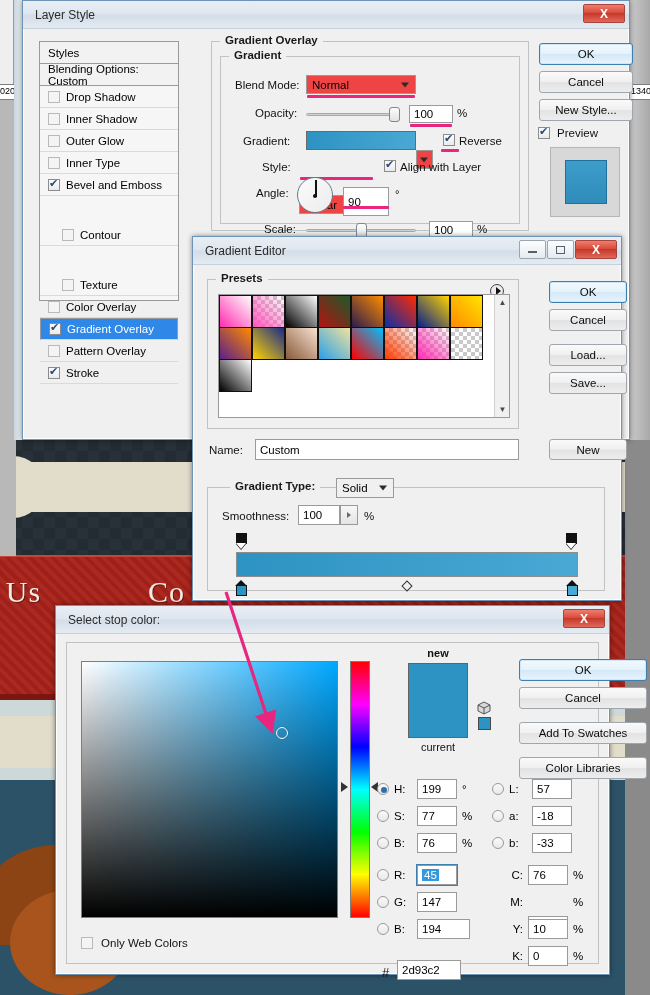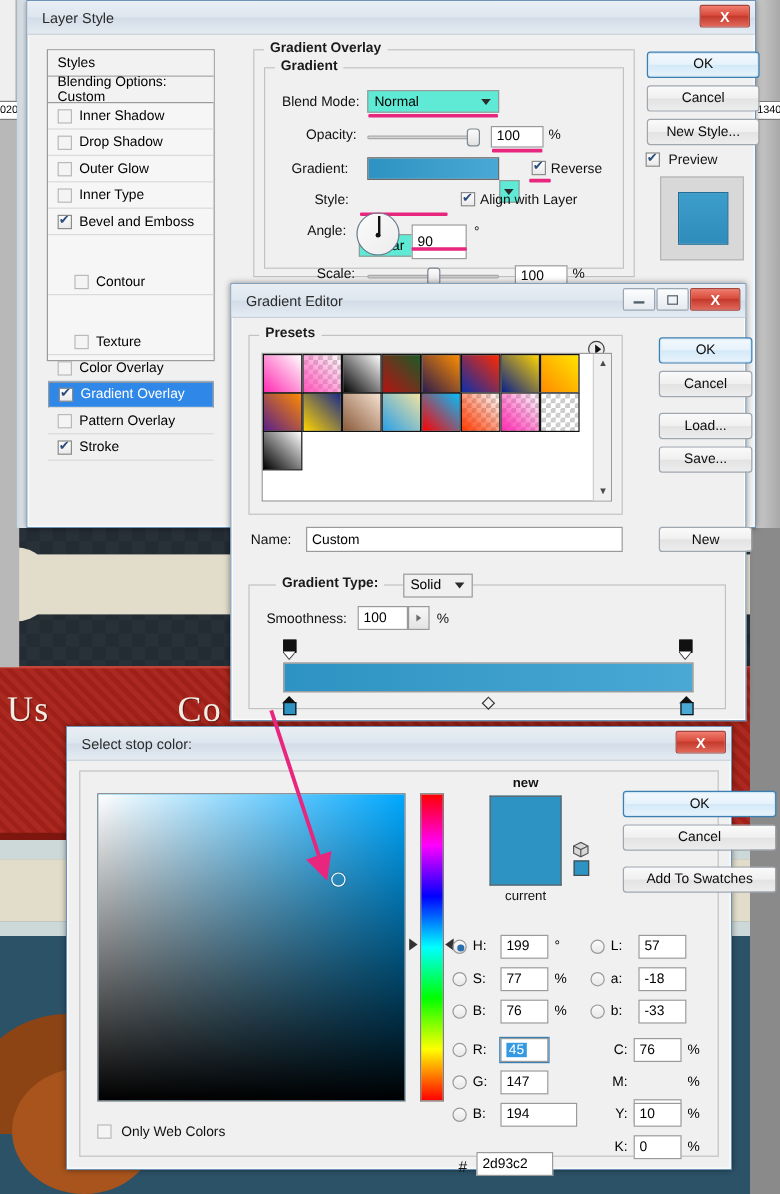--- a/index.html
+++ b/index.html
@@ -82,21 +82,21 @@
   .grp > .legend { position:absolute; top:-8px; left:8px; background:#f0f0f0; padding:0 5px; font-weight:bold; font-size:11.5px; color:#1a1a1a; }
 
   
   .cb { width:12px; height:12px; border:1px solid #8c8c8c; background:linear-gradient(to bottom,#fdfdfd,#eaeaea); display:inline-block; position:relative; vertical-align:-2px; }
   .cb.on:after { content:"✔"; position:absolute; left:0px; top:-3px; font-size:11px; color:#2a4d7a; }
   .cb.dim { border-color:#b9b9b9; background:#f4f4f4; }
   .rd { width:12px; height:12px; border-radius:50%; border:1px solid #9a9a9a; background:linear-gradient(to bottom,#fafafa,#e8e8e8); display:inline-block; position:relative; vertical-align:-2px; }
   .rd.on:after { content:""; position:absolute; left:3px; top:3px; width:6px; height:6px; border-radius:50%; background:#2a6fae; }
 
   
-  .sel { background:#5eead4; border:1px solid #9a9a9a; font-size:11.5px; display:flex; align-items:center; padding-left:5px; position:relative; }
+  .sel { background:#ef4444; border:1px solid #9a9a9a; font-size:11.5px; display:flex; align-items:center; padding-left:5px; position:relative; }
   .sel .arrow { position:absolute; right:6px; top:50%; transform:translateY(-50%);
                 width:0;height:0;border-left:4px solid transparent;border-right:4px solid transparent;border-top:5px solid #2b2b2b; }
 
   .pinkline { position:absolute; height:3px; background:#e8267e; border-radius:1px; }
 
   
   .track { position:absolute; height:3px; background:linear-gradient(to bottom,#b9b9b9,#e9e9e9); border:1px solid #a8a8a8; border-radius:2px; }
   .thumb { position:absolute; width:11px; height:15px; border:1px solid #7d8790; border-radius:3px;
            background:linear-gradient(to bottom,#fcfcfc,#e2e2e2); }
 
@@ -187,25 +187,25 @@
       <div class="wbtn close">X</div>
     </div>
   </div>
 
   <div id="styles-list">
     <div class="sl-row head">Styles</div>
     <div class="sl-row head">Blending Options: Custom</div>
     <div id="styles-items">
         <div class="sl-row">
           <span class="cb dim"></span>
+          <span>Drop Shadow</span>
+        </div>
+        <div class="sl-row">
+          <span class="cb dim"></span>
           <span>Inner Shadow</span>
-        </div>
-        <div class="sl-row">
-          <span class="cb dim"></span>
-          <span>Drop Shadow</span>
         </div>
         <div class="sl-row">
           <span class="cb dim"></span>
           <span>Outer Glow</span>
         </div>
         <div class="sl-row">
           <span class="cb dim"></span>
           <span>Inner Type</span>
         </div>
         <div class="sl-row">
@@ -437,20 +437,21 @@
         <polygon points="7,1 13,4 13,10 7,13 1,10 1,4" fill="#d8d8d8" stroke="#555" stroke-width="1"></polygon>
         <polyline points="1,4 7,7 13,4" fill="none" stroke="#555" stroke-width="1"></polyline>
         <line x1="7" y1="7" x2="7" y2="13" stroke="#555" stroke-width="1"></line>
       </svg>
     </div>
     <div id="sw-alt" style="position: absolute; left: 411px; top: 74px; width: 13px; height: 13px; border: 1px solid rgb(74, 74, 74); background: rgb(45, 147, 194);"></div>
 
     <div class="btn primary" style="position:absolute; left:434px; top:16px; width:128px; height:22px;">OK</div>
     <div class="btn" style="position:absolute; left:434px; top:44px; width:128px; height:22px;">Cancel</div>
     <div class="btn" style="position:absolute; left:434px; top:79px; width:128px; height:22px;">Add To Swatches</div>
+    <div class="btn" style="position:absolute; left:434px; top:114px; width:128px; height:22px;">Color Libraries</div>
 
     <div id="hsb-col">
         <div style="position: absolute; left: 310px; top: 136px; display: flex; align-items: center; height: 20px;">
           <span class="rd on" style="margin-right: 5px;"></span>
           <span style="width: 18px; text-align: left; font-size: 11.5px;">H:</span>
           <span class="inp" style="width: 40px; height: 20px; margin-left: 5px;">
             <span>199</span>
           </span>
           <span style="margin-left: 5px; font-size: 11.5px;">°</span>
         </div>
@@ -482,21 +483,21 @@
         <div style="position: absolute; left: 310px; top: 249px; display: flex; align-items: center; height: 20px;">
           <span class="rd" style="margin-right: 5px;"></span>
           <span style="width: 18px; text-align: left; font-size: 11.5px;">G:</span>
           <span class="inp" style="width: 40px; height: 20px; margin-left: 5px;">
             <span>147</span>
           </span>
         </div>
         <div style="position: absolute; left: 310px; top: 276px; display: flex; align-items: center; height: 20px;">
           <span class="rd" style="margin-right: 5px;"></span>
           <span style="width: 18px; text-align: left; font-size: 11.5px;">B:</span>
-          <span class="inp" style="width: 64px; height: 20px; margin-left: 5px;">
+          <span class="inp" style="width: 53px; height: 20px; margin-left: 5px;">
             <span>194</span>
           </span>
         </div>
       </div>
     <div id="lab-col">
         <div style="position: absolute; left: 425px; top: 136px; display: flex; align-items: center; height: 20px;">
           <span class="rd" style="margin-right: 5px;"></span>
           <span style="width: 18px; text-align: left; font-size: 11.5px;">L:</span>
           <span class="inp" style="width: 40px; height: 20px; margin-left: 5px;">
             <span>57</span>

